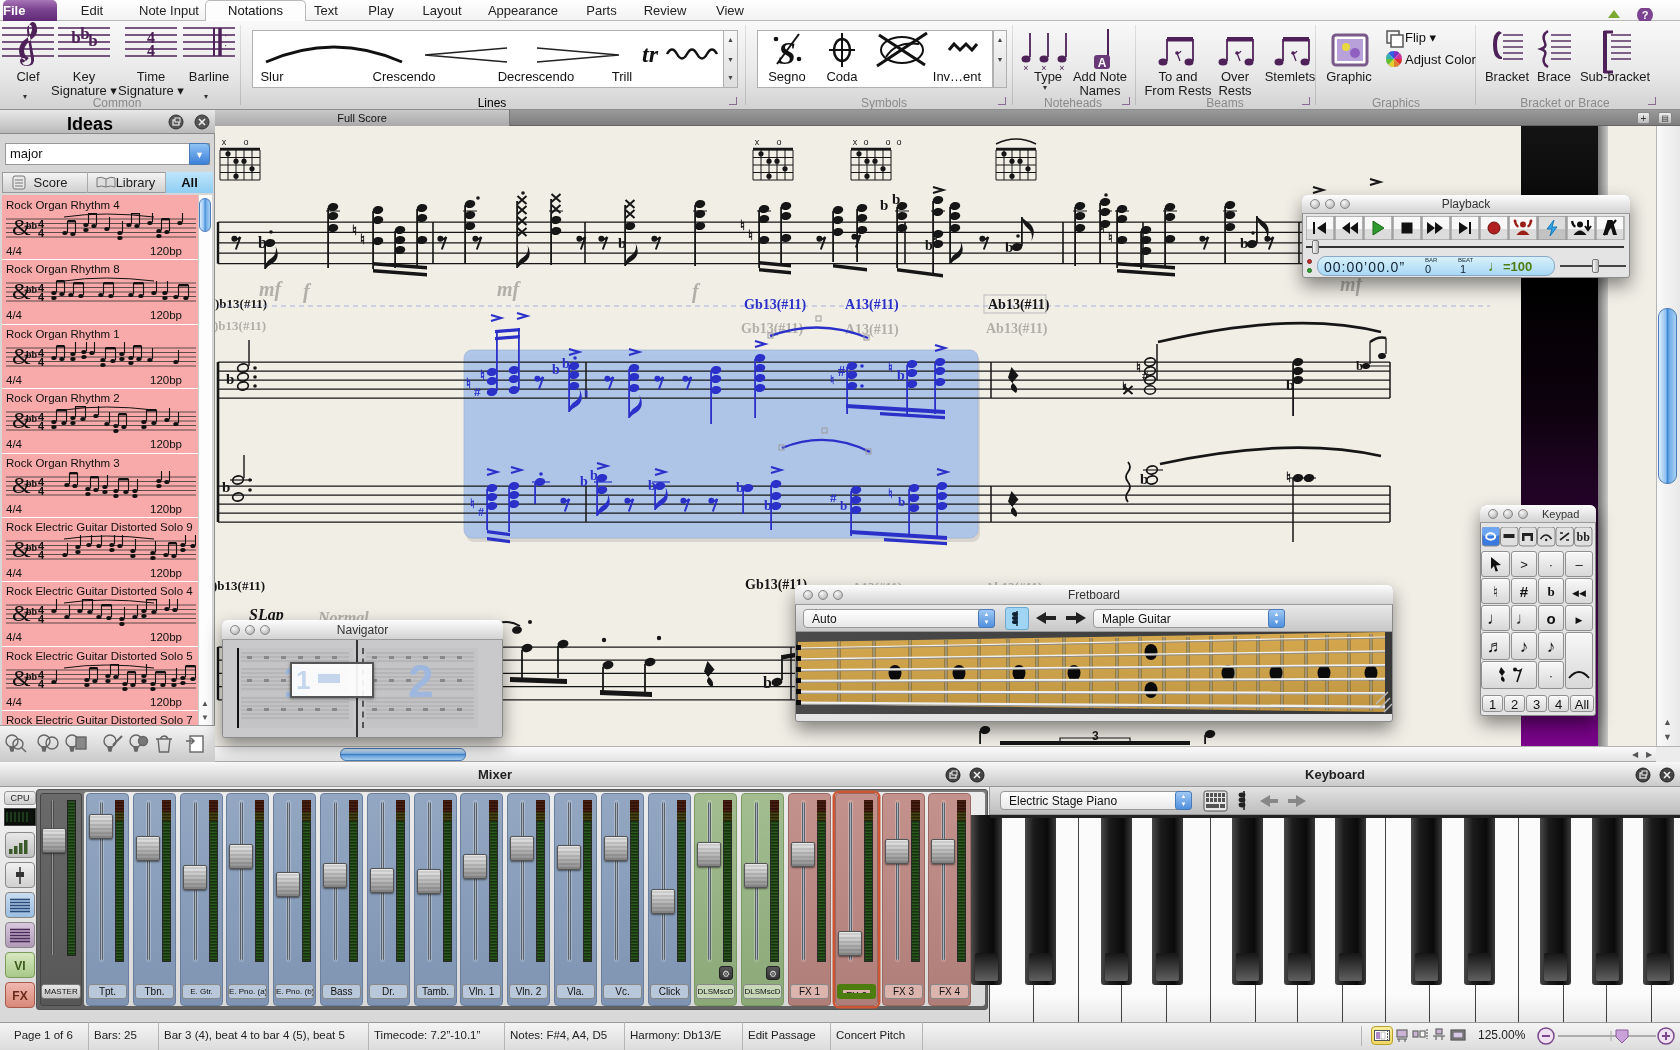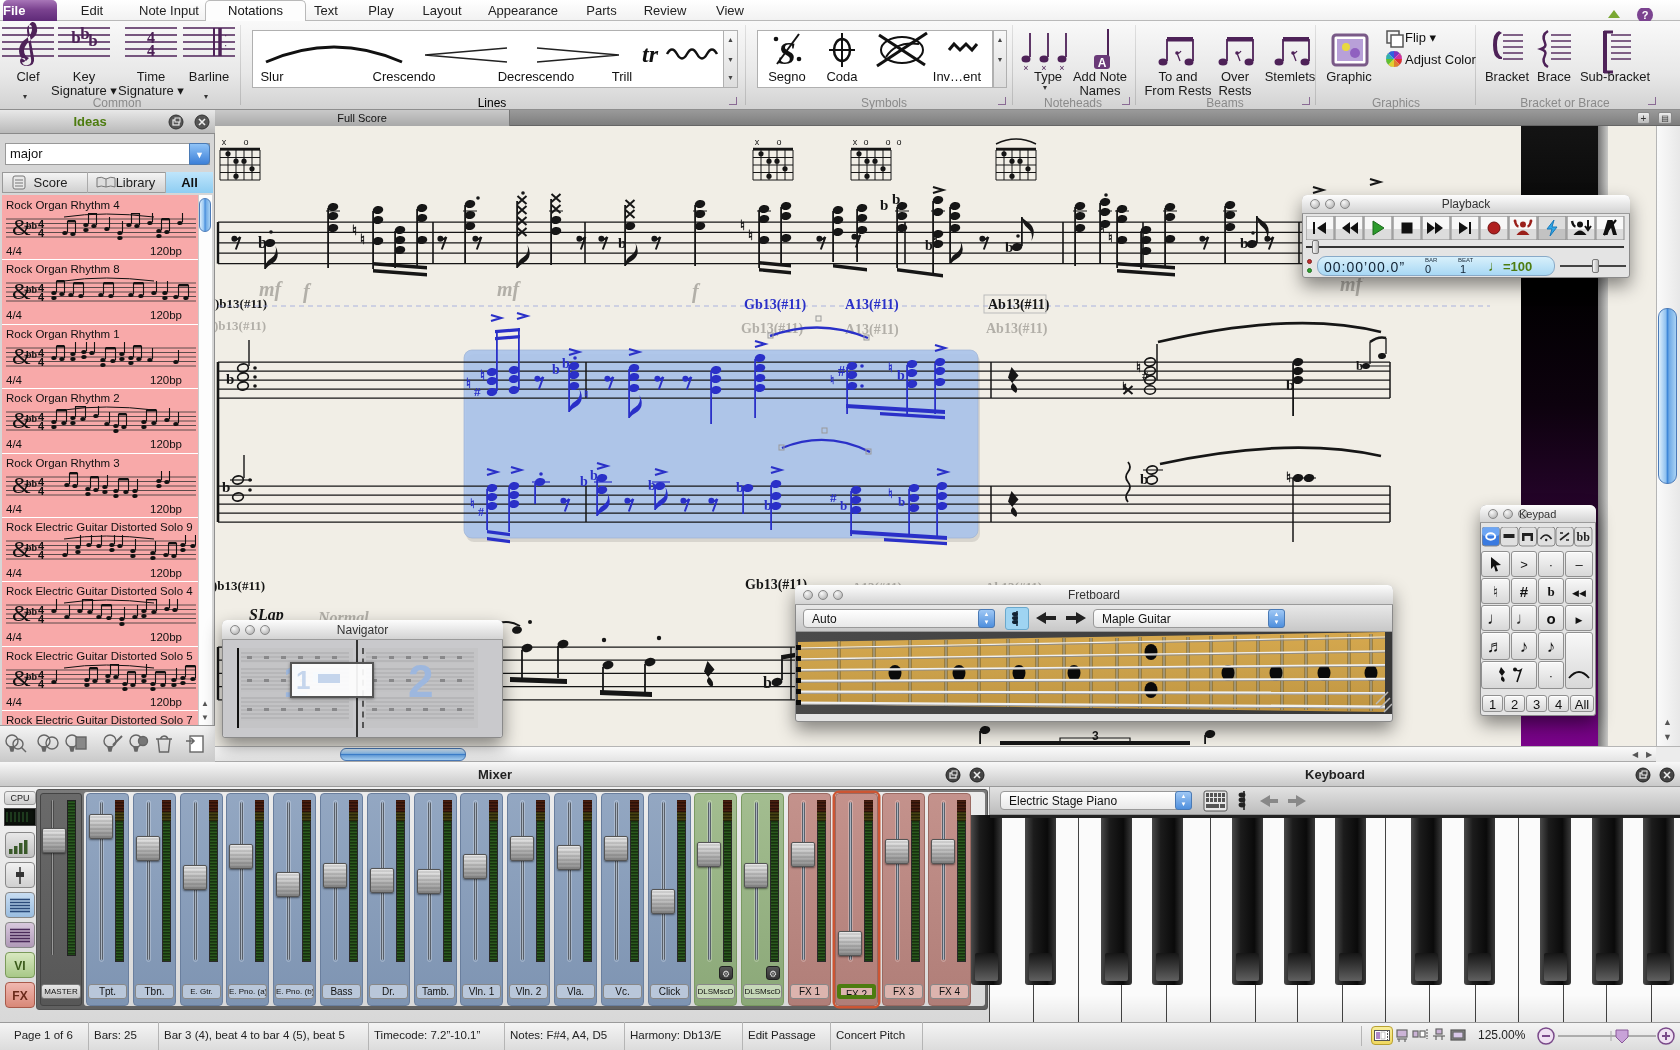--- a/index.html
+++ b/index.html
@@ -822,21 +822,21 @@
 <div class="abs" style="left:1658px;top:308px;width:19px;height:176px;background:linear-gradient(90deg,#dceefc,#8fc1f0 40%,#3f87d8 50%,#6faae6 60%,#a8d2f4);border:1px solid #4a7ab8;border-radius:9px;"></div>
 <div class="abs" style="left:1658px;top:714px;width:19px;height:16px;font-size:9px;color:#555;text-align:center;line-height:16px;">▲</div>
 <div class="abs" style="left:1658px;top:729px;width:19px;height:16px;font-size:9px;color:#555;text-align:center;line-height:16px;">▼</div>
 <div class="abs" style="left:215px;top:746px;width:1465px;height:16px;background:linear-gradient(#fafafa,#e4e4e4);border-top:1px solid #b5b5b5;border-bottom:1px solid #aaa;"></div>
 <div class="abs" style="left:340px;top:748px;width:126px;height:13px;background:linear-gradient(#dceefc,#8fc1f0 40%,#3f87d8 50%,#6faae6 60%,#a8d2f4);border:1px solid #4a7ab8;border-radius:6px;"></div>
 <div class="abs" style="left:1628px;top:748px;width:14px;height:13px;font-size:8px;color:#555;text-align:center;line-height:13px;">◀</div>
 <div class="abs" style="left:1642px;top:748px;width:14px;height:13px;font-size:8px;color:#555;text-align:center;line-height:13px;">▶</div>
 <div class="abs" style="left:1656px;top:746px;width:24px;height:16px;background:#ececec;border-top:1px solid #b5b5b5;"></div>
 <div class="abs" style="left:0px;top:110px;width:215px;height:652px;background:#d6d6d6;border-right:1px solid #909090;"></div>
 <div class="abs" style="left:0px;top:110px;width:215px;height:24px;background:linear-gradient(#e8e8e8,#b9b9b9);border-bottom:1px solid #8a8a8a;"></div>
-<div class="abs" style="left:0px;top:114px;width:180px;height:16px;font-size:13px;font-weight:bold;color:#4d7c0f;text-align:center;">Ideas</div>
+<div class="abs" style="left:0px;top:114px;width:180px;height:16px;font-size:18px;font-weight:bold;color:#000000;text-align:center;">Ideas</div>
 <svg class="abs" style="left:168px;top:114px" width="44" height="16">
     <circle cx="8" cy="8" r="7" fill="#555" stroke="#333"></circle>
     <rect x="5" y="6" width="6" height="5" fill="none" stroke="#eee" stroke-width="1.2"></rect>
     <rect x="7" y="4" width="5" height="4" fill="#555" stroke="#eee" stroke-width="1"></rect>
     <circle cx="34" cy="8" r="7" fill="#555" stroke="#333"></circle>
     <path d="M31,5 l6,6 M37,5 l-6,6" stroke="#eee" stroke-width="1.6"></path>
   </svg>
 <div class="abs" style="left:5px;top:143px;width:205px;height:22px;background:#fff;border:1px solid #999;"></div>
 <div class="abs" style="left:10px;top:146px;width:100px;height:16px;font-size:13px;color:#111;">major</div>
 <div class="abs" style="left:189px;top:143px;width:21px;height:22px;background:linear-gradient(#8fc3f7,#3d80d8);border:1px solid #4a7ab5;border-radius:0 4px 4px 0;color:#fff;font-size:9px;text-align:center;line-height:22px;">▼</div>
@@ -1535,21 +1535,21 @@
 <div class="abs" style="left:1458px;top:257px;width:30px;height:7px;font-size:6px;color:#234;">BEAT</div>
 <div class="abs" style="left:1460px;top:263px;width:30px;height:11px;font-size:11px;color:#123;">1</div>
 <div class="abs" style="left:1488px;top:257px;width:60px;height:17px;font-size:15px;color:#4d7c0f;">♩<span style="font-size:13px;font-weight:bold">=100</span></div>
 <div class="abs" style="left:1560px;top:265px;width:66px;height:2px;background:#444;"></div>
 <div class="abs" style="left:1592px;top:259px;width:7px;height:14px;background:linear-gradient(90deg,#f8f8f8,#b8b8b8);border:1px solid #777;border-radius:2px;"></div>
 <div class="abs" style="left:1480px;top:505px;width:116px;height:211px;background:#e4e4e4;border:1px solid #8a8a8a;border-radius:6px 6px 3px 3px;box-shadow:0 8px 18px rgba(0,0,0,0.45);"></div>
 <div class="abs" style="left:1480px;top:505px;width:116px;height:18px;background:linear-gradient(#fdfdfd,#d3d3d3);border-bottom:1px solid #9a9a9a;border-radius:6px 6px 0 0;"></div>
 <div class="abs" style="left:1488px;top:509px;width:10px;height:10px;background:radial-gradient(circle at 35% 30%,#f8f8f8,#c9c9c9 60%,#9a9a9a);border:1px solid #888;border-radius:50%;"></div>
 <div class="abs" style="left:1503px;top:509px;width:10px;height:10px;background:radial-gradient(circle at 35% 30%,#f8f8f8,#c9c9c9 60%,#9a9a9a);border:1px solid #888;border-radius:50%;"></div>
 <div class="abs" style="left:1518px;top:509px;width:10px;height:10px;background:radial-gradient(circle at 35% 30%,#f8f8f8,#c9c9c9 60%,#9a9a9a);border:1px solid #888;border-radius:50%;"></div>
-<div class="abs" style="left:1480px;top:507px;width:116px;height:14px;font-size:11px;color:#333;text-align:left;line-height:14px;padding-left:39px;">Keypad</div>
+<div class="abs" style="left:1480px;top:507px;width:116px;height:14px;font-size:11px;color:#333;text-align:left;line-height:14px;padding-left:62px;">Keypad</div>
 <svg class="abs" style="left:1482px;top:527px" width="112" height="20">
     <rect x="0.0" y="0" width="17.5" height="19" rx="3" fill="#3a7ae0" stroke="#888"></rect>
     <rect x="0.0" y="0" width="17.5" height="9" rx="3" fill="#7ab0f8" opacity="0.8"></rect>
     <ellipse cx="8.7" cy="9.5" rx="4.5" ry="3.2" fill="none" stroke="#fff" stroke-width="2"></ellipse>
     <rect x="18.5" y="0" width="17.5" height="19" rx="3" fill="#e0e0e0" stroke="#888"></rect>
     <rect x="21.5" y="7" width="11" height="4" fill="#222"></rect>
     <rect x="37.0" y="0" width="17.5" height="19" rx="3" fill="#e0e0e0" stroke="#888"></rect>
     <rect x="40.0" y="6" width="11" height="3" fill="#222"></rect>
     <rect x="40.0" y="6" width="2.5" height="8" fill="#222"></rect>
     <rect x="48.5" y="6" width="2.5" height="8" fill="#222"></rect>
@@ -1775,21 +1775,21 @@
 <div class="abs" style="left:817px;top:812px;width:9px;height:9px;background:repeating-linear-gradient(#2e2a0a 0px,#474212 1.5px,#181505 3px);"></div>
 <div class="abs" style="left:791px;top:842px;width:24px;height:25px;background:repeating-linear-gradient(#f2f2f2 0px,#c8c8c8 2px,#f6f6f6 4px),linear-gradient(#fff,#999);background-blend-mode:multiply;border:1px solid #555;border-radius:2px;box-shadow:0 1px 2px rgba(0,0,0,0.5);"></div>
 <div class="abs" style="left:790px;top:984px;width:39px;height:15px;background:#dcb4ae;border:1px solid #888;border-radius:3px;font-size:10px;color:#111;text-align:center;line-height:14px;white-space:nowrap;overflow:hidden;">FX 1</div>
 <div class="abs" style="left:835px;top:793px;width:43px;height:213px;background:linear-gradient(#c4928c,#b07e78);border:1px solid #9a6a62;border-radius:4px;box-shadow:0 0 0 2.5px #cc5533;"></div>
 <div class="abs" style="left:849px;top:802px;width:3px;height:158px;background:linear-gradient(90deg,#30363f,#aab4c0,#30363f);border-radius:2px;"></div>
 <div class="abs" style="left:848px;top:800px;width:5px;height:162px;border:1px solid rgba(255,255,255,0.25);border-radius:3px;background:transparent;"></div>
 <div class="abs" style="left:864px;top:800px;width:9px;height:162px;background:repeating-linear-gradient(#17330f 0px,#2b5a1e 1.5px,#0d1c08 3px);border:1px solid #2a2a2a;"></div>
 <div class="abs" style="left:864px;top:800px;width:9px;height:12px;background:repeating-linear-gradient(#33100a 0px,#4a2010 1.5px,#1c0a05 3px);"></div>
 <div class="abs" style="left:864px;top:812px;width:9px;height:9px;background:repeating-linear-gradient(#2e2a0a 0px,#474212 1.5px,#181505 3px);"></div>
 <div class="abs" style="left:838px;top:931px;width:24px;height:25px;background:repeating-linear-gradient(#f2f2f2 0px,#c8c8c8 2px,#f6f6f6 4px),linear-gradient(#fff,#999);background-blend-mode:multiply;border:1px solid #555;border-radius:2px;box-shadow:0 1px 2px rgba(0,0,0,0.5);"></div>
-<div class="abs" style="left:837px;top:984px;width:39px;height:15px;background:#dcb4ae;border:4px solid #4d7c0f;border-radius:3px;font-size:10px;color:#111;text-align:center;line-height:14px;white-space:nowrap;overflow:hidden;">FX 2</div>
+<div class="abs" style="left:837px;top:984px;width:39px;height:15px;background:#dcb4ae;border:6px solid #4d7c0f;border-radius:3px;font-size:10px;color:#111;text-align:center;line-height:14px;white-space:nowrap;overflow:hidden;">FX 2</div>
 <div class="abs" style="left:882px;top:793px;width:43px;height:213px;background:linear-gradient(#c4928c,#b07e78);border:1px solid #9a6a62;border-radius:4px;"></div>
 <div class="abs" style="left:896px;top:802px;width:3px;height:158px;background:linear-gradient(90deg,#30363f,#aab4c0,#30363f);border-radius:2px;"></div>
 <div class="abs" style="left:895px;top:800px;width:5px;height:162px;border:1px solid rgba(255,255,255,0.25);border-radius:3px;background:transparent;"></div>
 <div class="abs" style="left:911px;top:800px;width:9px;height:162px;background:repeating-linear-gradient(#17330f 0px,#2b5a1e 1.5px,#0d1c08 3px);border:1px solid #2a2a2a;"></div>
 <div class="abs" style="left:911px;top:800px;width:9px;height:12px;background:repeating-linear-gradient(#33100a 0px,#4a2010 1.5px,#1c0a05 3px);"></div>
 <div class="abs" style="left:911px;top:812px;width:9px;height:9px;background:repeating-linear-gradient(#2e2a0a 0px,#474212 1.5px,#181505 3px);"></div>
 <div class="abs" style="left:885px;top:839px;width:24px;height:25px;background:repeating-linear-gradient(#f2f2f2 0px,#c8c8c8 2px,#f6f6f6 4px),linear-gradient(#fff,#999);background-blend-mode:multiply;border:1px solid #555;border-radius:2px;box-shadow:0 1px 2px rgba(0,0,0,0.5);"></div>
 <div class="abs" style="left:884px;top:984px;width:39px;height:15px;background:#dcb4ae;border:1px solid #888;border-radius:3px;font-size:10px;color:#111;text-align:center;line-height:14px;white-space:nowrap;overflow:hidden;">FX 3</div>
 <div class="abs" style="left:928px;top:793px;width:43px;height:213px;background:linear-gradient(#c4928c,#b07e78);border:1px solid #9a6a62;border-radius:4px;"></div>
 <div class="abs" style="left:942px;top:802px;width:3px;height:158px;background:linear-gradient(90deg,#30363f,#aab4c0,#30363f);border-radius:2px;"></div>

